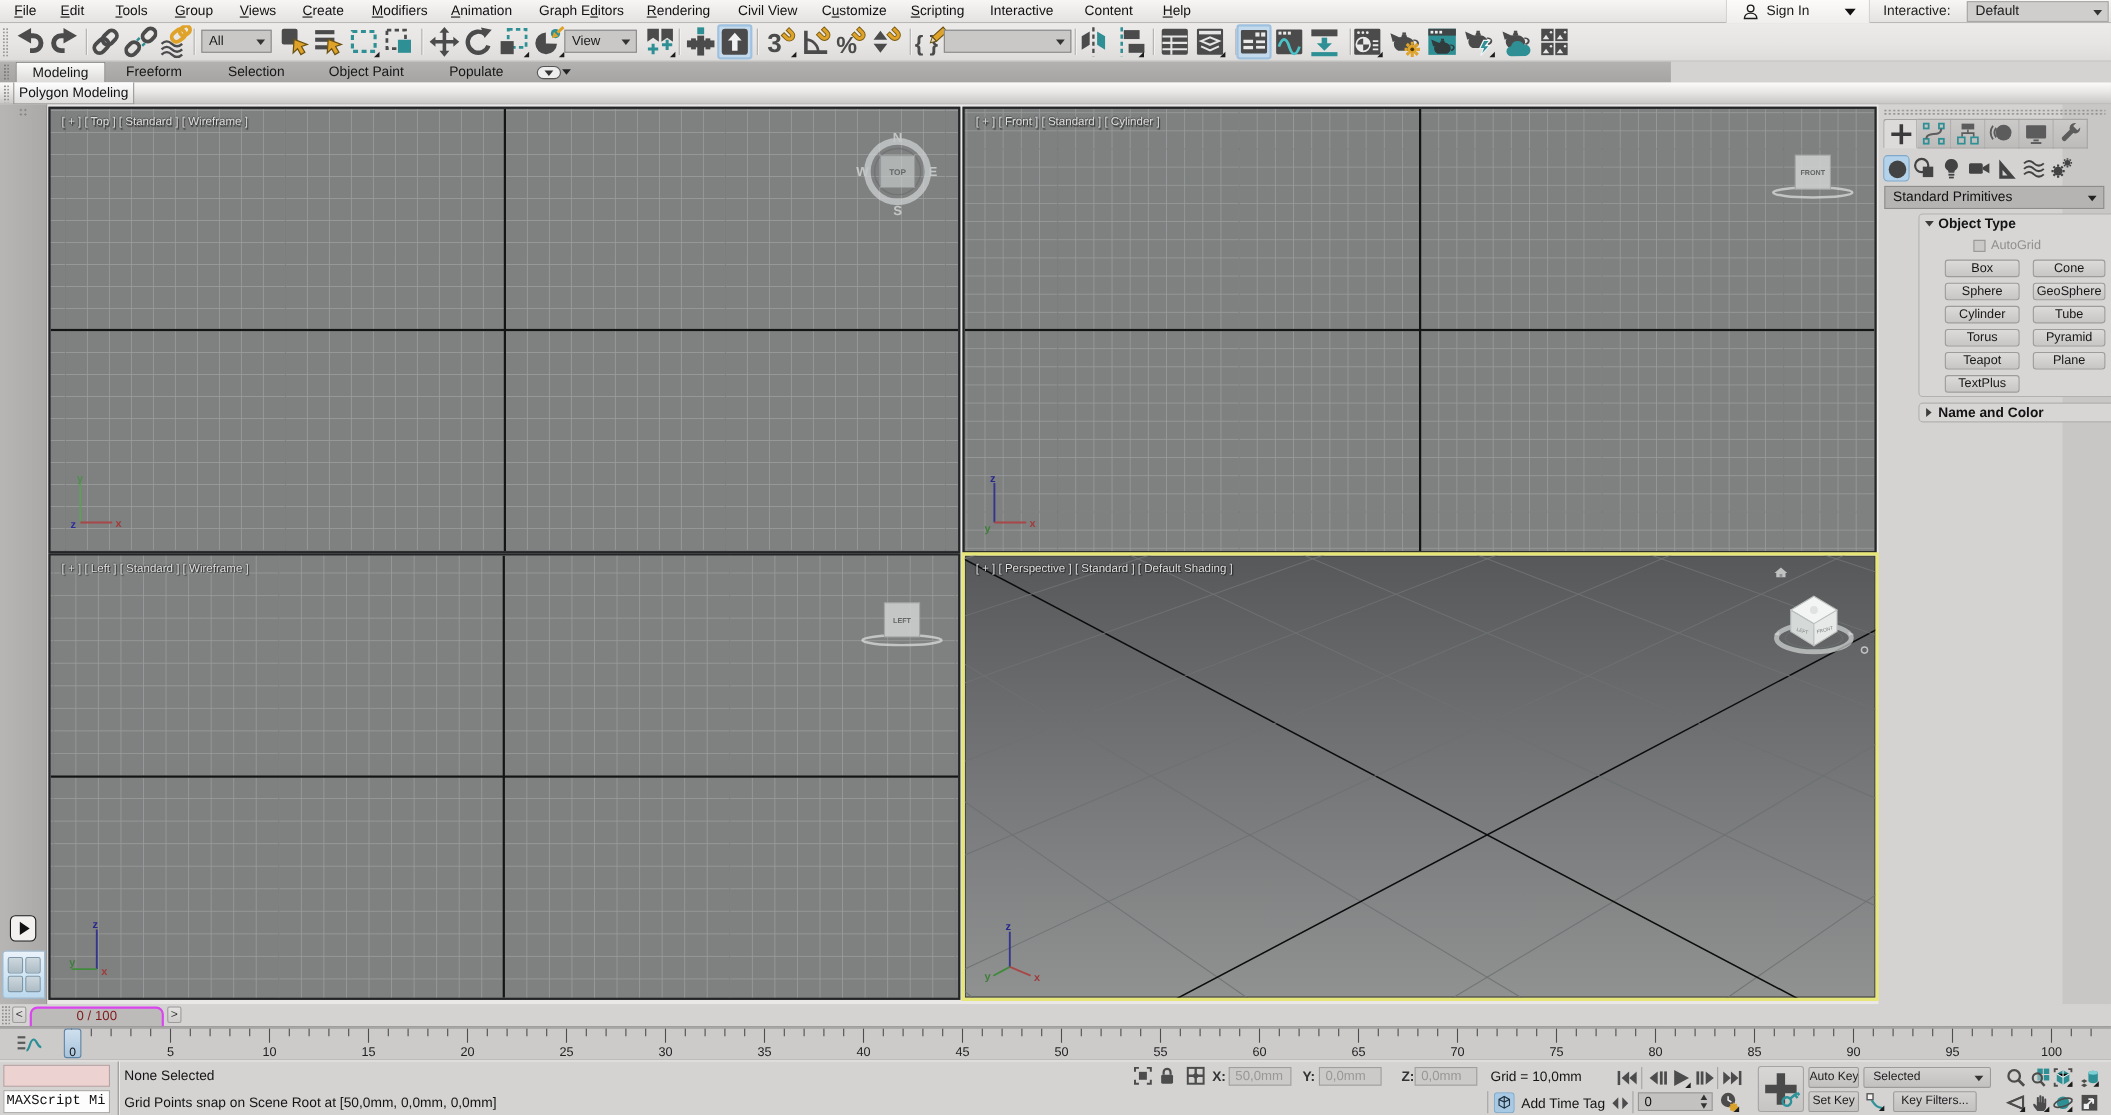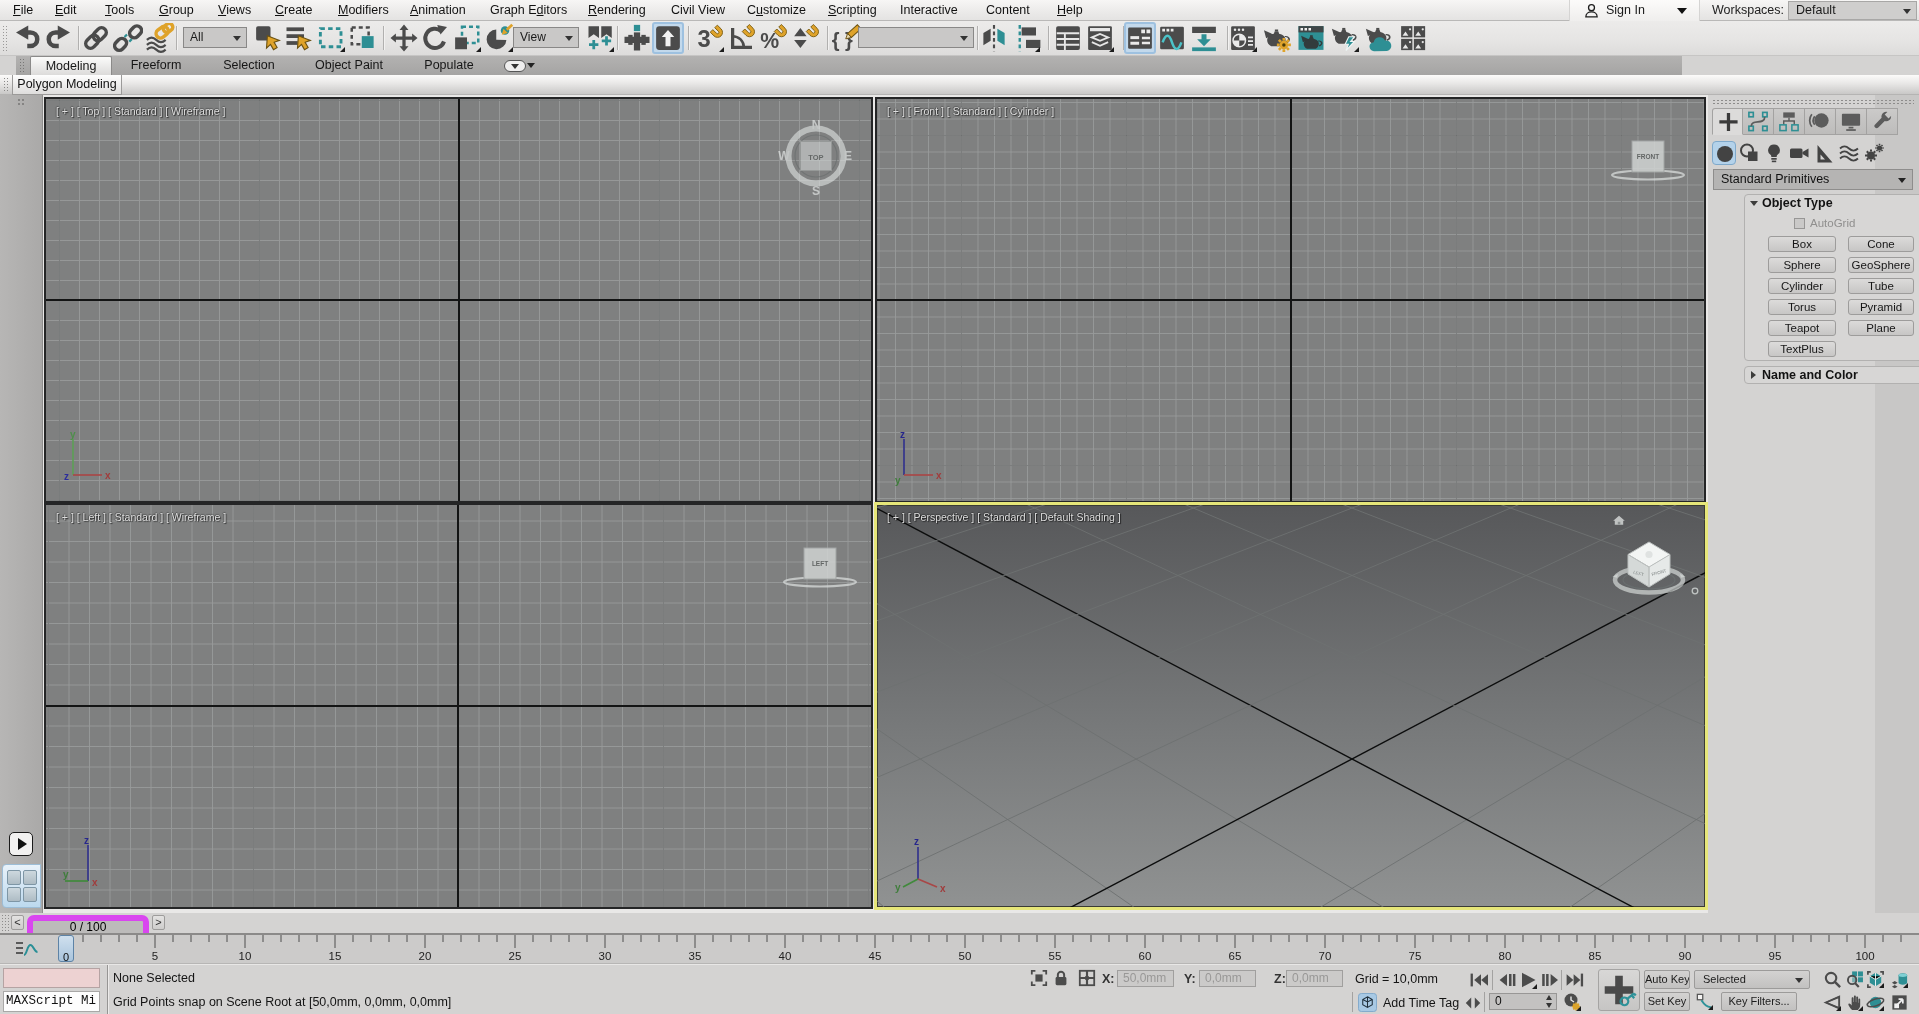--- a/index.html
+++ b/index.html
@@ -36,21 +36,21 @@
   .tb-sep { position:absolute; top:5px; width:1px; height:24px; background:#b1b0af; box-shadow:1px 0 0 #f2f1f0; }
   .tb-combo { position:absolute; top:6px; height:21px; background:#c9c8c7; border:1px solid #898887;
     font-size:12px; line-height:19px; padding-left:6px; color:#1a1a1a; }
   .tb-combo .caret { position:absolute; right:5px; top:8px; width:0;height:0;
     border-left:4px solid transparent;border-right:4px solid transparent;border-top:5px solid #333; }
   .hlbox { outline:2px solid #9ec1e0; outline-offset:-1px; background:#c3d9ec; border-radius:2px; }
   .flyout::after { content:""; position:absolute; right:1px; bottom:1px; width:0; height:0;
     border-left:5px solid transparent; border-bottom:5px solid #1c1c1c; }
 
   
-  #ribbontabs { left:16px; top:56px; width:1666px; height:19px; background:linear-gradient(#b3b2b1,#a5a4a3);text-decoration:underline; }
+  #ribbontabs { left:0; top:56px; width:1519px; height:19px; background:linear-gradient(#b3b2b1,#a5a4a3);text-decoration:underline; }
   .ribbon-grip { position:absolute; left:3px; top:2px; width:5px; height:15px;
      background-image:radial-gradient(#787776 0.8px, transparent 1px); background-size:3px 3px;}
   .rtab { position:absolute; top:0; height:19px; line-height:18px; text-align:center;
     font-size:12.5px; color:#161616; }
   .rtab.active { background:linear-gradient(#fbfbfa,#dcdbda); border:1px solid #8b8a89; border-bottom:none;
     border-radius:2px 2px 0 0; }
   #ribbon-config { position:absolute; left:488px; top:4px; width:22px; height:12px; background:#efeeee;
      border:1px solid #555; border-radius:6px; }
   #ribbon-config::after { content:""; position:absolute; left:6px; top:3px; width:0;height:0;
      border-left:4px solid transparent;border-right:4px solid transparent;border-top:5px solid #333;}
@@ -122,21 +122,21 @@
   #autogrid-box { position:absolute; left:49px; top:2px; width:11px; height:11px; background:#cac9c8; border:1px solid #979695; }
   #autogrid-label { position:absolute; left:65px; top:1px; }
 
   
   #trackrow { left:0; top:913px; width:1919px; height:20px; background:#d4d3d2; }
   .track-grip { position:absolute; left:1px; top:1px; width:8px; height:18px;
     background-image:radial-gradient(#8d8c8b 0.8px, transparent 1px); background-size:3px 3px; }
   .track-btn { position:absolute; top:2px; width:13px; height:15px; background:linear-gradient(#e3e2e1,#cecdcc);
     border:1px solid #9d9c9b; border-radius:2px; text-align:center; line-height:13px; font-size:11px; color:#333; }
   #track-range { position:absolute; left:27px; top:2px; width:122px; height:27px; background:#bcbbba;
-    border:6px solid #d946ef; border-radius:7px; text-align:center; line-height:13px; font-size:12px; color:#000000; }
+    border:2px solid #d946ef; border-radius:7px; text-align:center; line-height:13px; font-size:12px; color:#7f1d1d; }
   #ruler { left:0; top:933px; width:1919px; height:31px; background:#cccbca; border-top:1px solid #8b8a89; border-bottom:1px solid #b7b6b5; }
   #ruler svg { position:absolute; left:0; top:0; }
   #mce-btn { position:absolute; left:14px; top:4px; width:26px; height:24px; }
   #time-slider { position:absolute; left:58px; top:1px; width:16px; height:27px;
     background:linear-gradient(#cfe0ee,#a9c4dc); border:1px solid #5d83a6; border-radius:3px;
     text-align:center; font-size:11px; color:#0e0e0e; line-height:42px; }
   #statusbar { left:0; top:964px; width:1919px; height:50px; background:#d4d3d2; border-top:1px solid #e8e7e6; }
   #ms-pink { position:absolute; left:3px; top:3px; width:97px; height:20px; background:#edd2d2; border:1px solid #b5a3a3; }
   #ms-white { position:absolute; left:3px; top:26px; width:97px; height:21px; background:#fdfdfd; border:1px solid #a9a8a7;
      font-family:"Liberation Mono", monospace; font-size:12.5px; line-height:19px; white-space:nowrap; overflow:hidden; padding-left:2px; color:#111; }
@@ -188,21 +188,21 @@
         <span class="menu-item" style="left: 1057px;"><u>H</u>elp</span>
       </div>
     <div id="signin-block">
       <svg style="position:absolute;left:13px;top:2px;width:17px;height:17px" viewBox="0 0 24 24">
         <circle cx="12" cy="8" r="4.2" fill="none" stroke="#1c1c1c" stroke-width="1.8"></circle>
         <path d="M4 21c0-4.4 3.6-7 8-7s8 2.6 8 7z" fill="none" stroke="#1c1c1c" stroke-width="1.8"></path>
       </svg>
       <span id="signin-label">Sign In</span>
       <span id="signin-caret"></span>
     </div>
-    <span id="workspaces-label" class="abs">Workspaces:</span>
+    <span id="workspaces-label" class="abs">Interactive:</span>
     <div id="workspace-select">
       <span>Default</span>
       <span class="caret"></span>
     </div>
   </div>
 
   <div id="toolbar" class="abs">
     <div class="tb-grip"></div>
   <div class="tb-sep" style="left: 78px;"></div>
       <div class="tb-sep" style="left: 176px;"></div>

